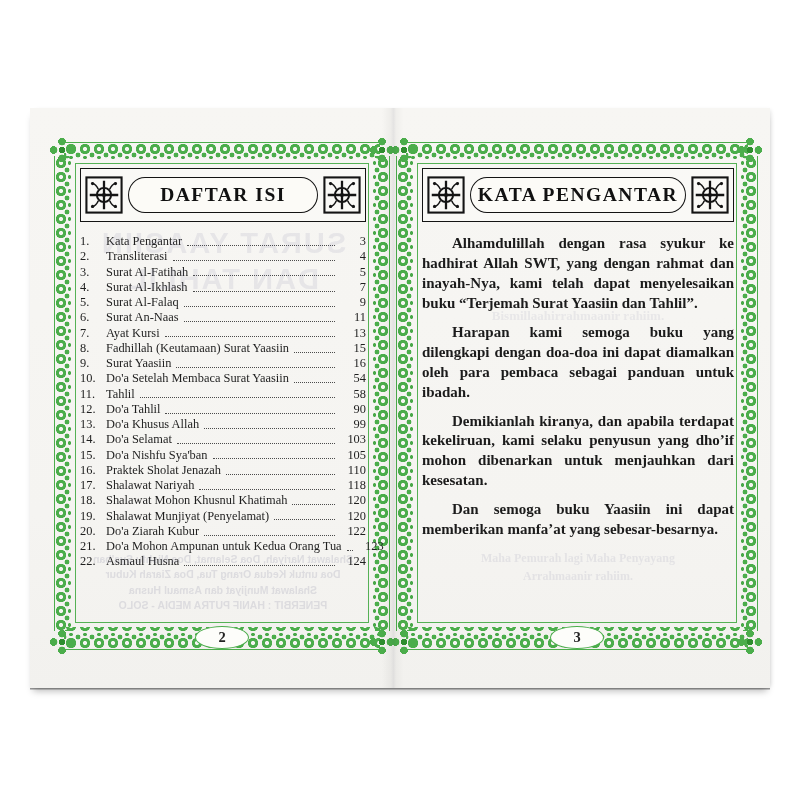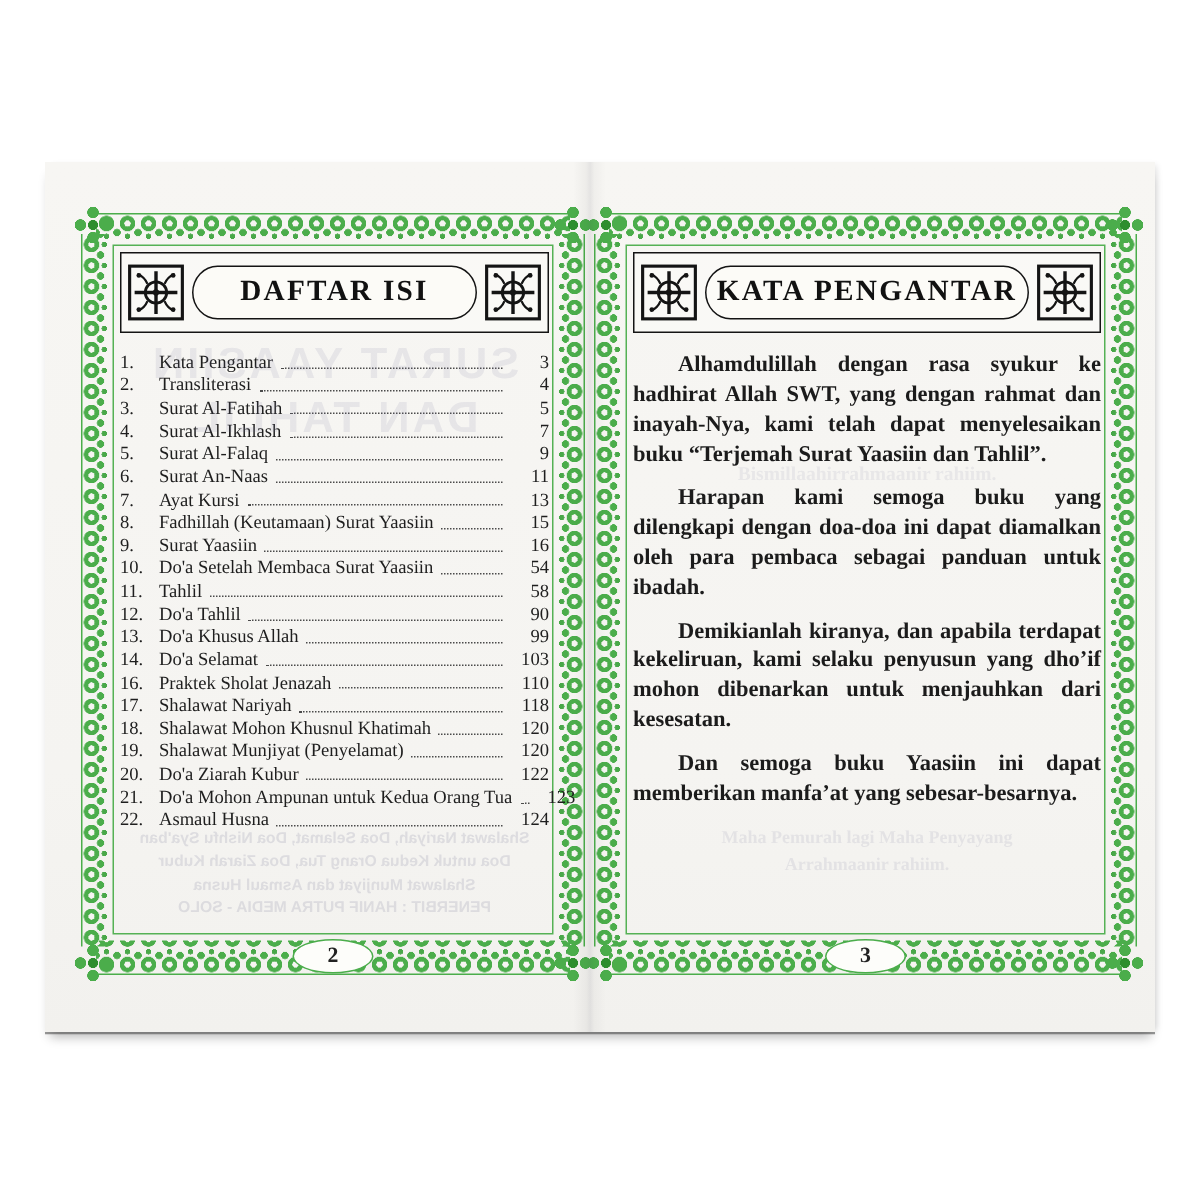--- a/index.html
+++ b/index.html
@@ -234,20 +234,26 @@
                 <span class="leader"></span>
                 <span class="toc-page">99</span>
               </div>
               <div class="toc-row">
                 <span class="toc-no">14.</span>
                 <span class="toc-title">Do'a Selamat</span>
                 <span class="leader"></span>
                 <span class="toc-page">103</span>
               </div>
               <div class="toc-row">
+                <span class="toc-no">15.</span>
+                <span class="toc-title">Do'a Nishfu Sya'ban</span>
+                <span class="leader"></span>
+                <span class="toc-page">105</span>
+              </div>
+              <div class="toc-row">
                 <span class="toc-no">16.</span>
                 <span class="toc-title">Praktek Sholat Jenazah</span>
                 <span class="leader"></span>
                 <span class="toc-page">110</span>
               </div>
               <div class="toc-row">
                 <span class="toc-no">17.</span>
                 <span class="toc-title">Shalawat Nariyah</span>
                 <span class="leader"></span>
                 <span class="toc-page">118</span>

